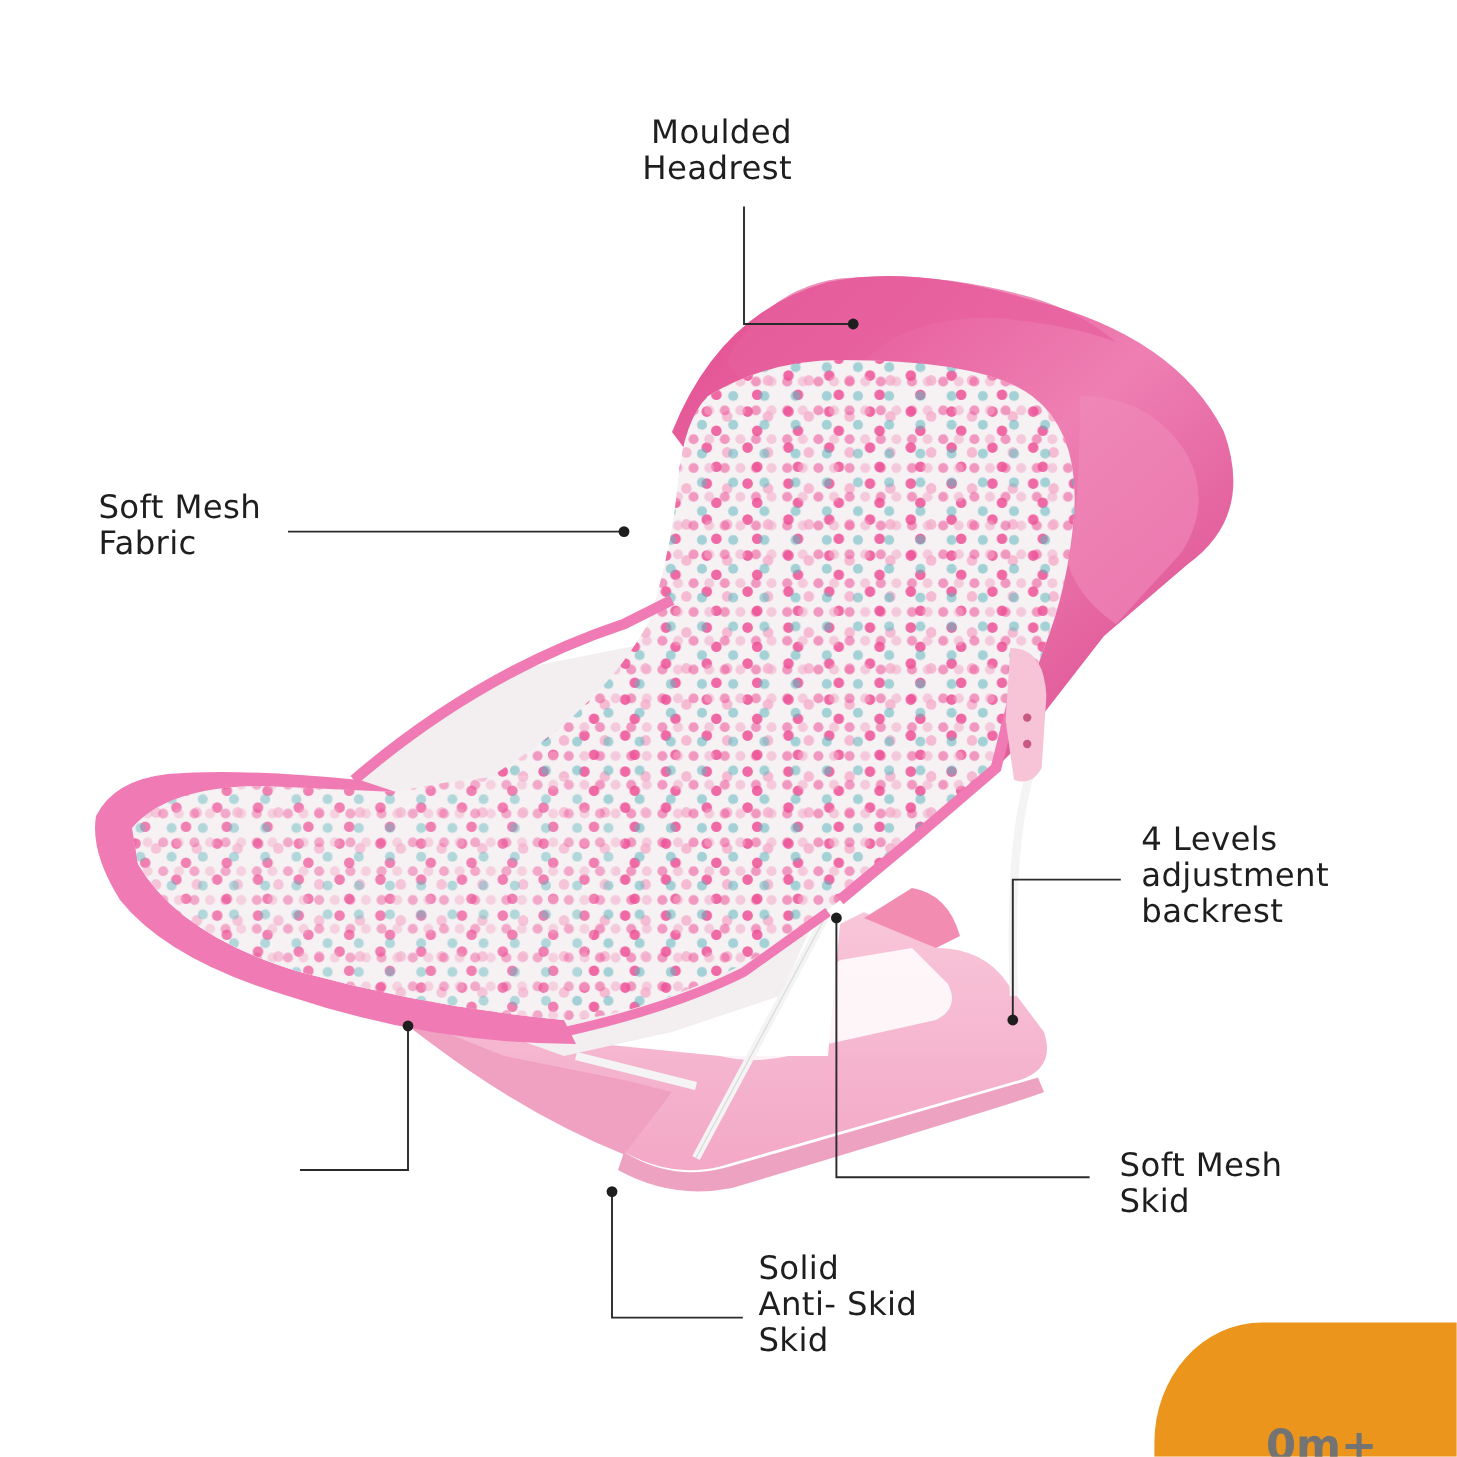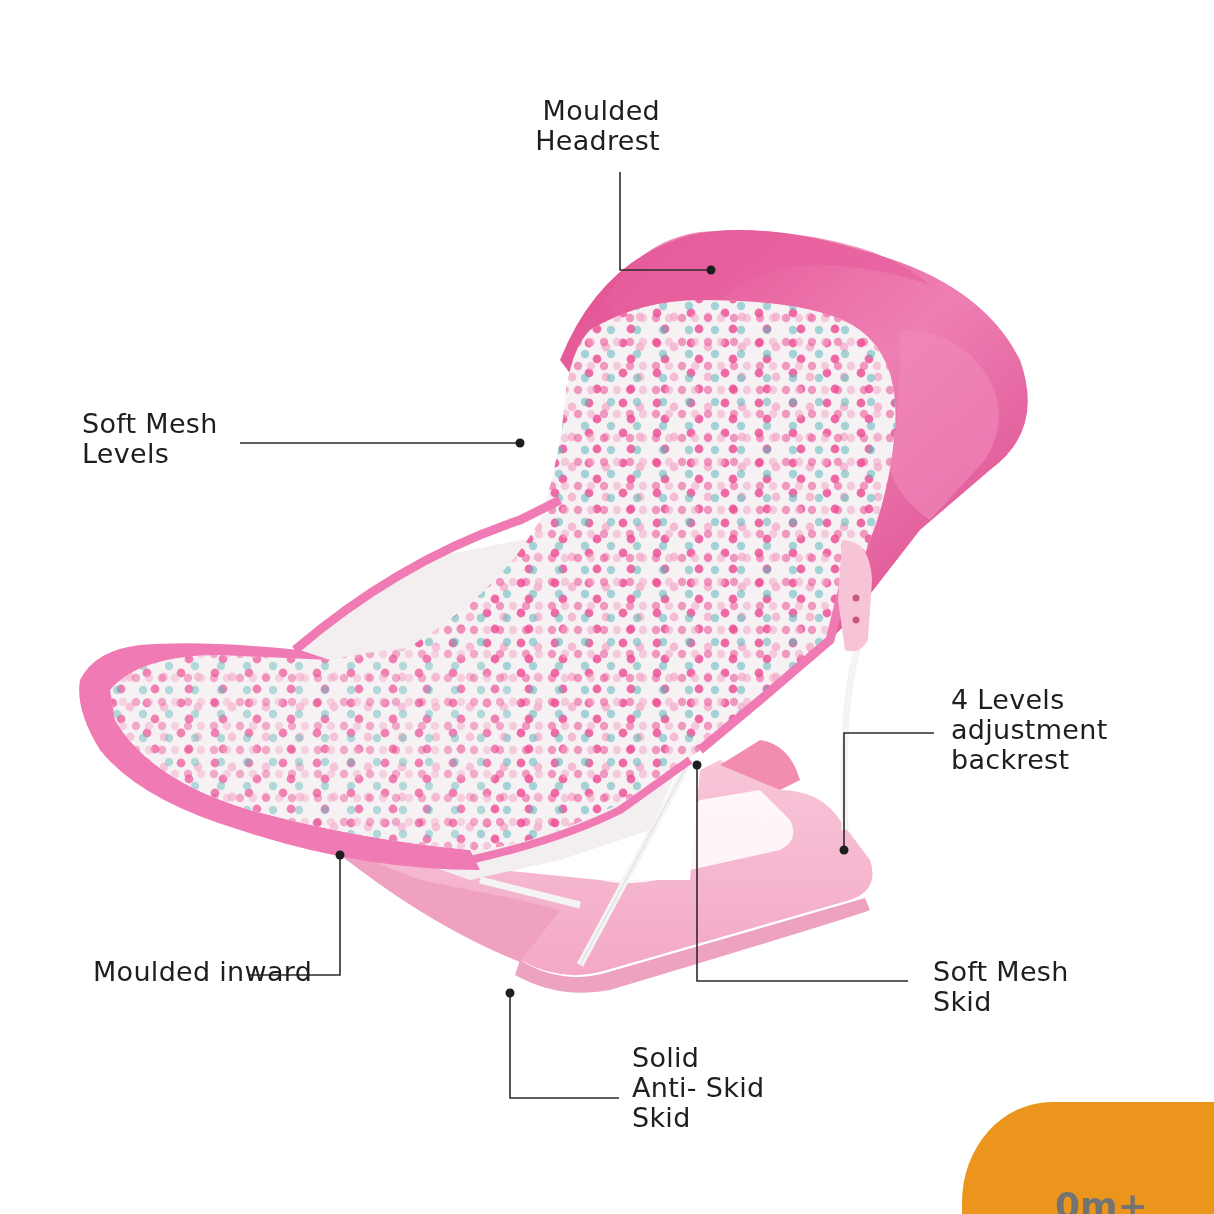--- a/index.html
+++ b/index.html
@@ -105,31 +105,30 @@
   </g>
 </svg>
 
 <div class="label right-align" style="left:515px; top:96px; width:145px;">
   <span>Moulded</span>
   <span>Headrest</span>
 </div>
 
 <div class="label" style="left:82px; top:409px;">
   <span>Soft Mesh</span>
-  <span>Levels</span>
+  <span>Fabric</span>
 </div>
 
 <div class="label" style="left:951px; top:685px;">
   <span>4 Levels</span>
   <span>adjustment</span>
   <span>backrest</span>
 </div>
 
 <div class="label" style="left:93px; top:957px;">
-  <span>Moulded inward</span>
 </div>
 
 <div class="label" style="left:933px; top:957px;">
   <span>Soft Mesh</span>
   <span>Skid</span>
 </div>
 
 <div class="label" style="left:632px; top:1043px;">
   <span>Solid</span>
   <span>Anti- Skid</span>

